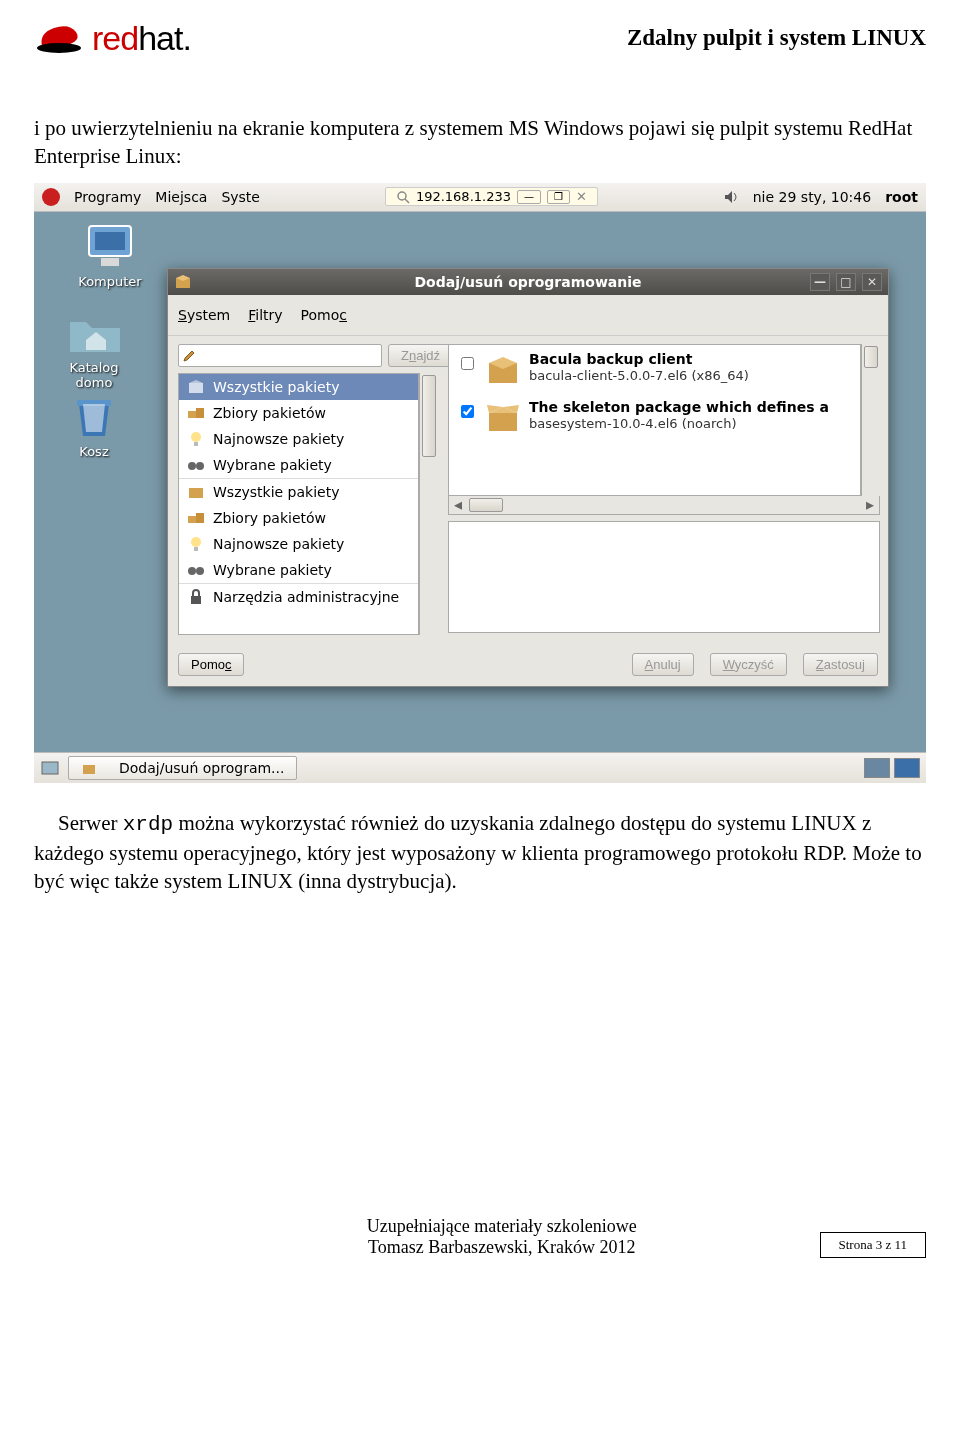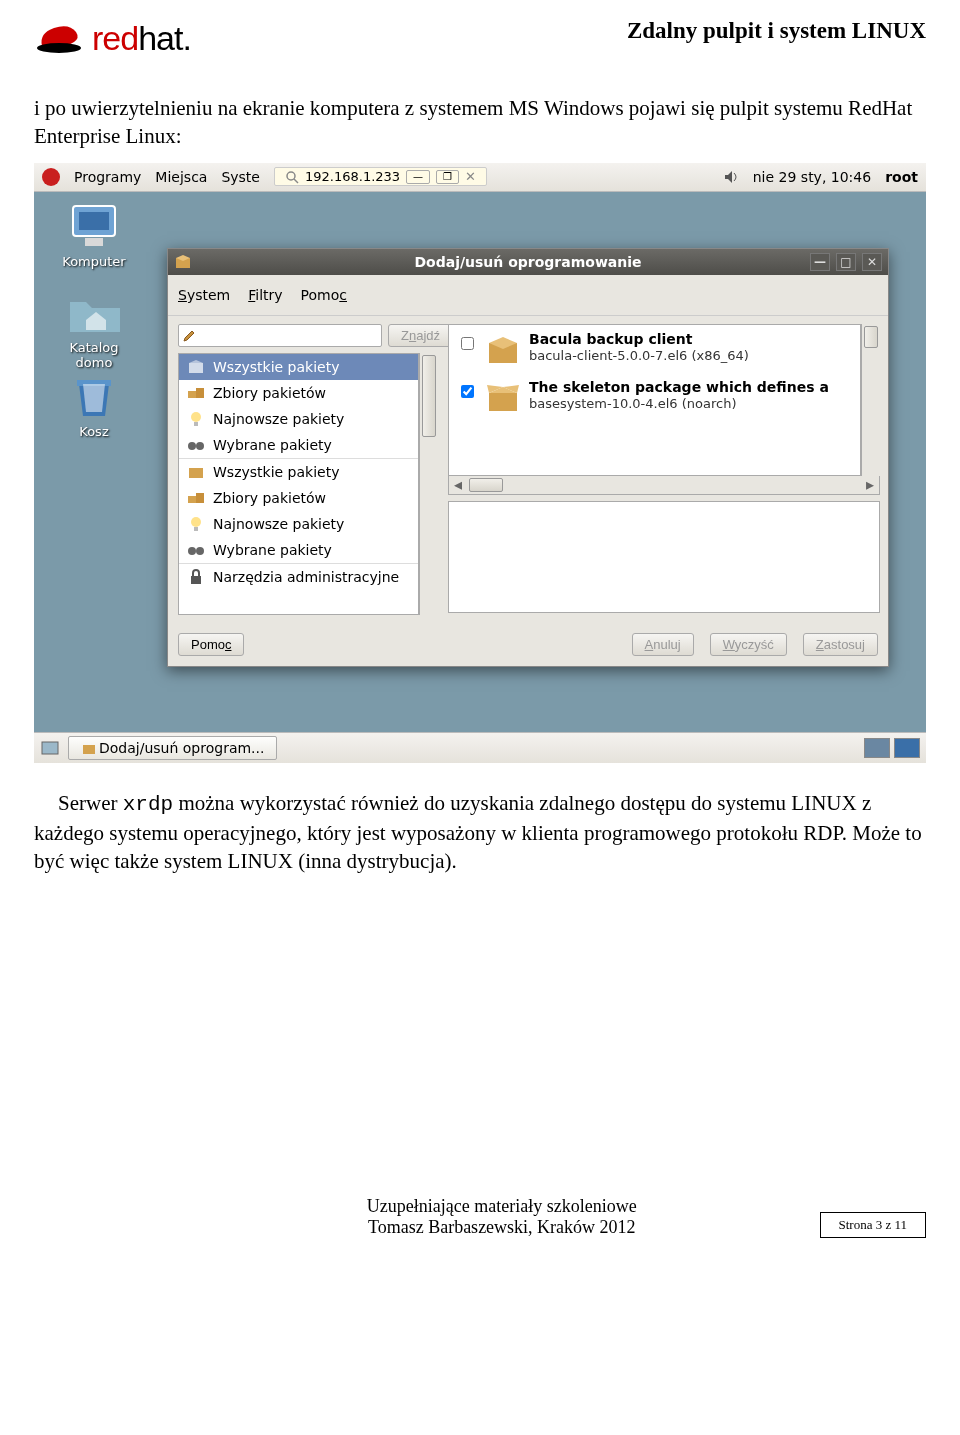--- a/index.html
+++ b/index.html
@@ -1,33 +1,33 @@
 <!DOCTYPE html>
 <html><head>
 <meta charset="utf-8">
 <style>
 body{margin:0;background:#fff;font-family:"Times New Roman",serif;color:#000;width:960px}
 .page{padding:18px 34px 28px}
-.hdr{display:flex;justify-content:space-between;margin-bottom:36px}
+.hdr{display:flex;align-items:center;justify-content:space-between;margin-bottom:56px}
 .redhat{display:flex;align-items:center;gap:8px}
 .rh-hat{width:50px;height:40px}
 .rh-txt{font-family:Arial,sans-serif;font-size:34px;letter-spacing:-1px}
 .rh-red{color:#c00;font-weight:300}
 .rh-hat-text{color:#000}
 .hdr-title{font-size:23px;font-weight:bold;font-family:"Times New Roman",serif}
 .gnome{display:flex;align-items:center;gap:6px}
 .gnome-txt{font-family:Arial,sans-serif;font-size:30px;font-weight:900;letter-spacing:2px}
 .tm{font-size:10px;vertical-align:super}
 .para{font-size:21px;line-height:1.35;margin:0 0 12px}
 .mono{font-family:"Courier New",monospace}
 
 .shot{border:0;margin:6px 0 26px;font-family:"DejaVu Sans",Arial,sans-serif}
 .topbar{background:linear-gradient(#f4f2ef,#e5e2db);height:28px;display:flex;align-items:center;font-size:14px;gap:14px;padding:0 8px;border-bottom:1px solid #bbb}
 .rhdot{width:18px;height:18px;border-radius:50%;background:#c91f1f;display:inline-block}
-.ip-wrap{flex:1;display:flex;}
+.ip-wrap{flex:1;display:flex;justify-content:center}
 .ip-box{background:#fffbe6;border:1px solid #ccc;border-radius:2px;padding:1px 10px;font-size:13px;display:flex;align-items:center;gap:6px}
 .ip-dash{height:12px;border:1px solid #aaa;border-radius:2px;padding:0 6px;font-size:10px;display:flex;align-items:center}
 .sp{flex:1}
 .desk{background:#7b9aa9;height:540px;position:relative}
 .dicon{position:absolute;width:80px;text-align:center;color:#fff;font-size:13px;text-shadow:1px 1px 2px #000}
 .dicon svg{display:block;margin:0 auto 4px}
 .win{position:absolute;left:133px;top:56px;width:720px;background:#e8e6e0;border:1px solid #888;box-shadow:0 4px 14px rgba(0,0,0,.5)}
 .win-title{background:linear-gradient(#6b6a66,#4e4d49);color:#fff;font-weight:bold;font-size:14px;display:flex;align-items:center;justify-content:center;height:26px;position:relative}
 .win-title .ticon{position:absolute;left:6px;display:flex;align-items:center}
 .win-ctrls{position:absolute;right:6px;display:flex;gap:6px}
@@ -50,21 +50,21 @@
 .pkg .box{width:36px;height:36px;flex-shrink:0}
 .pkg strong{display:block;font-weight:bold}
 .pkg .sub{color:#333;font-size:13px}
 .hscroll{background:#e8e6e0;height:18px;display:flex;align-items:center;border:1px solid #aaa;border-top:none;margin-bottom:6px}
 .hscroll .arrow{width:18px;text-align:center;color:#666}
 .hscroll .thumb{width:32px;height:12px;background:linear-gradient(#f1efe9,#d8d5cc);border:1px solid #999;border-radius:2px;margin-left:2px}
 .detail{background:#fff;border:1px solid #aaa;height:110px}
 .btnrow{display:flex;gap:10px;padding:10px;justify-content:space-between}
 .btnrow .right{display:flex;gap:16px}
 .bottombar{background:linear-gradient(#f4f2ef,#e5e2db);height:30px;display:flex;align-items:center;padding:0 6px;font-size:14px;border-top:1px solid #bbb;justify-content:space-between}
-.taskbtn{background:linear-gradient(#fefefd,#e9e7e0);border:1px solid #aaa;border-radius:2px;padding:3px 12px;display:flex;align-items:center;gap:2px}
+.taskbtn{background:linear-gradient(#fefefd,#e9e7e0);border:1px solid #aaa;border-radius:2px;padding:3px 12px;display:flex;align-items:center;gap:22px}
 .wsw{display:flex;gap:4px}
 .ws{width:24px;height:18px;background:#6a87a2;border:1px solid #888}
 .vscroll{width:18px;background:#e8e6e0;border-left:1px solid #aaa;display:flex;flex-direction:column;align-items:center}
 .vscroll .thumb{width:12px;height:80px;background:linear-gradient(90deg,#f1efe9,#d8d5cc);border:1px solid #999;border-radius:2px;margin-top:2px}
 .ftr{margin-top:320px;display:flex;align-items:flex-end;justify-content:space-between}
 .ftr-left{text-align:center;flex:1;font-size:18px}
 .ftr-box{border:1px solid #000;padding:4px 18px;font-size:13px}
 .und{text-decoration:underline}
 </style>
 </head>
@@ -104,21 +104,21 @@
       </div>
       <svg width="16" height="16">
           <path d="M2 6h3l4-4v12l-4-4H2z" fill="#555"></path>
           <path d="M11 4 Q15 8 11 12" fill="none" stroke="#555"></path>
         </svg>
       <span>nie 29 sty, 10:46</span>
       <span style="font-weight:bold">root</span>
     </div>
 
     <div class="desk">
-      <div class="dicon" style="left:20px;top:10px">
+      <div class="dicon" style="left:36px;top:10px">
         <svg width="54" height="48">
             <rect x="6" y="4" width="42" height="30" rx="3" fill="#6fa3d4" stroke="#fff" stroke-width="2"></rect>
             <rect x="12" y="10" width="30" height="18" fill="#3a6fa8"></rect>
             <rect x="18" y="36" width="18" height="8" fill="#d9d9d9"></rect>
           </svg>
         <span>Komputer</span>
       </div>
       <div class="dicon" style="left:20px;top:98px">
         <svg width="56" height="46">
             <path d="M4 12h16l6 6h28v24H4z" fill="#8fb8c9"></path>

